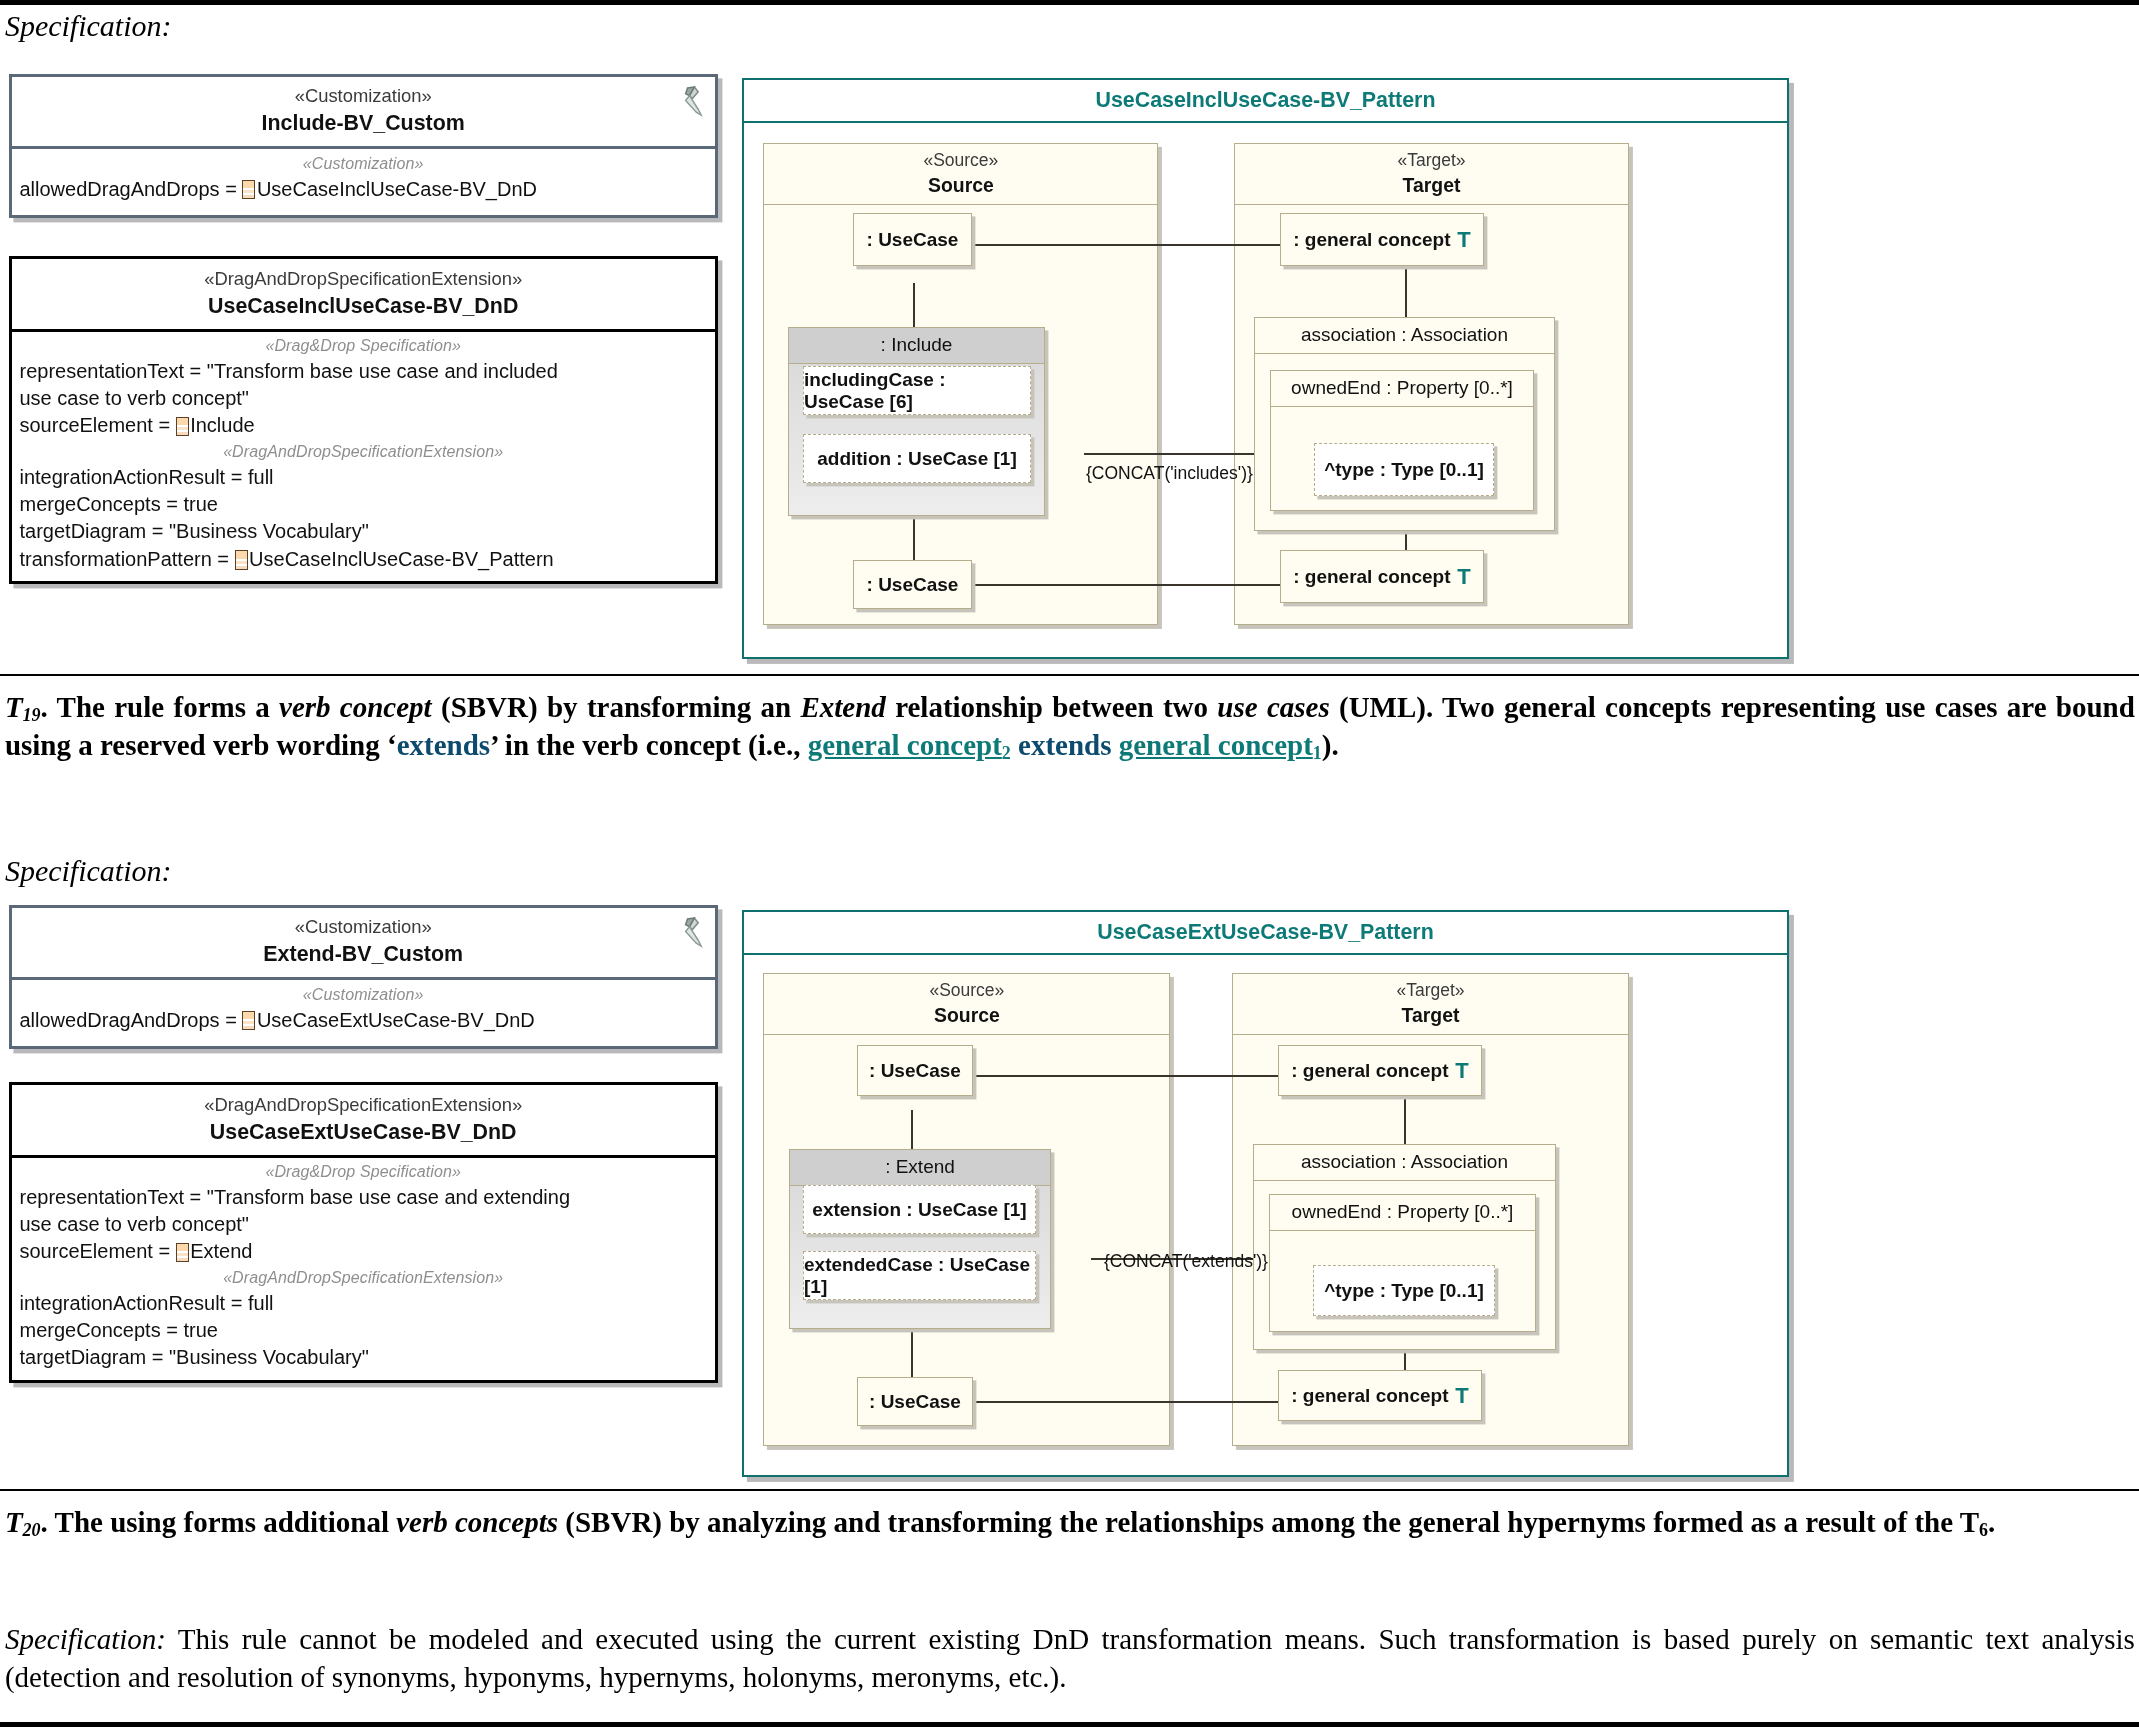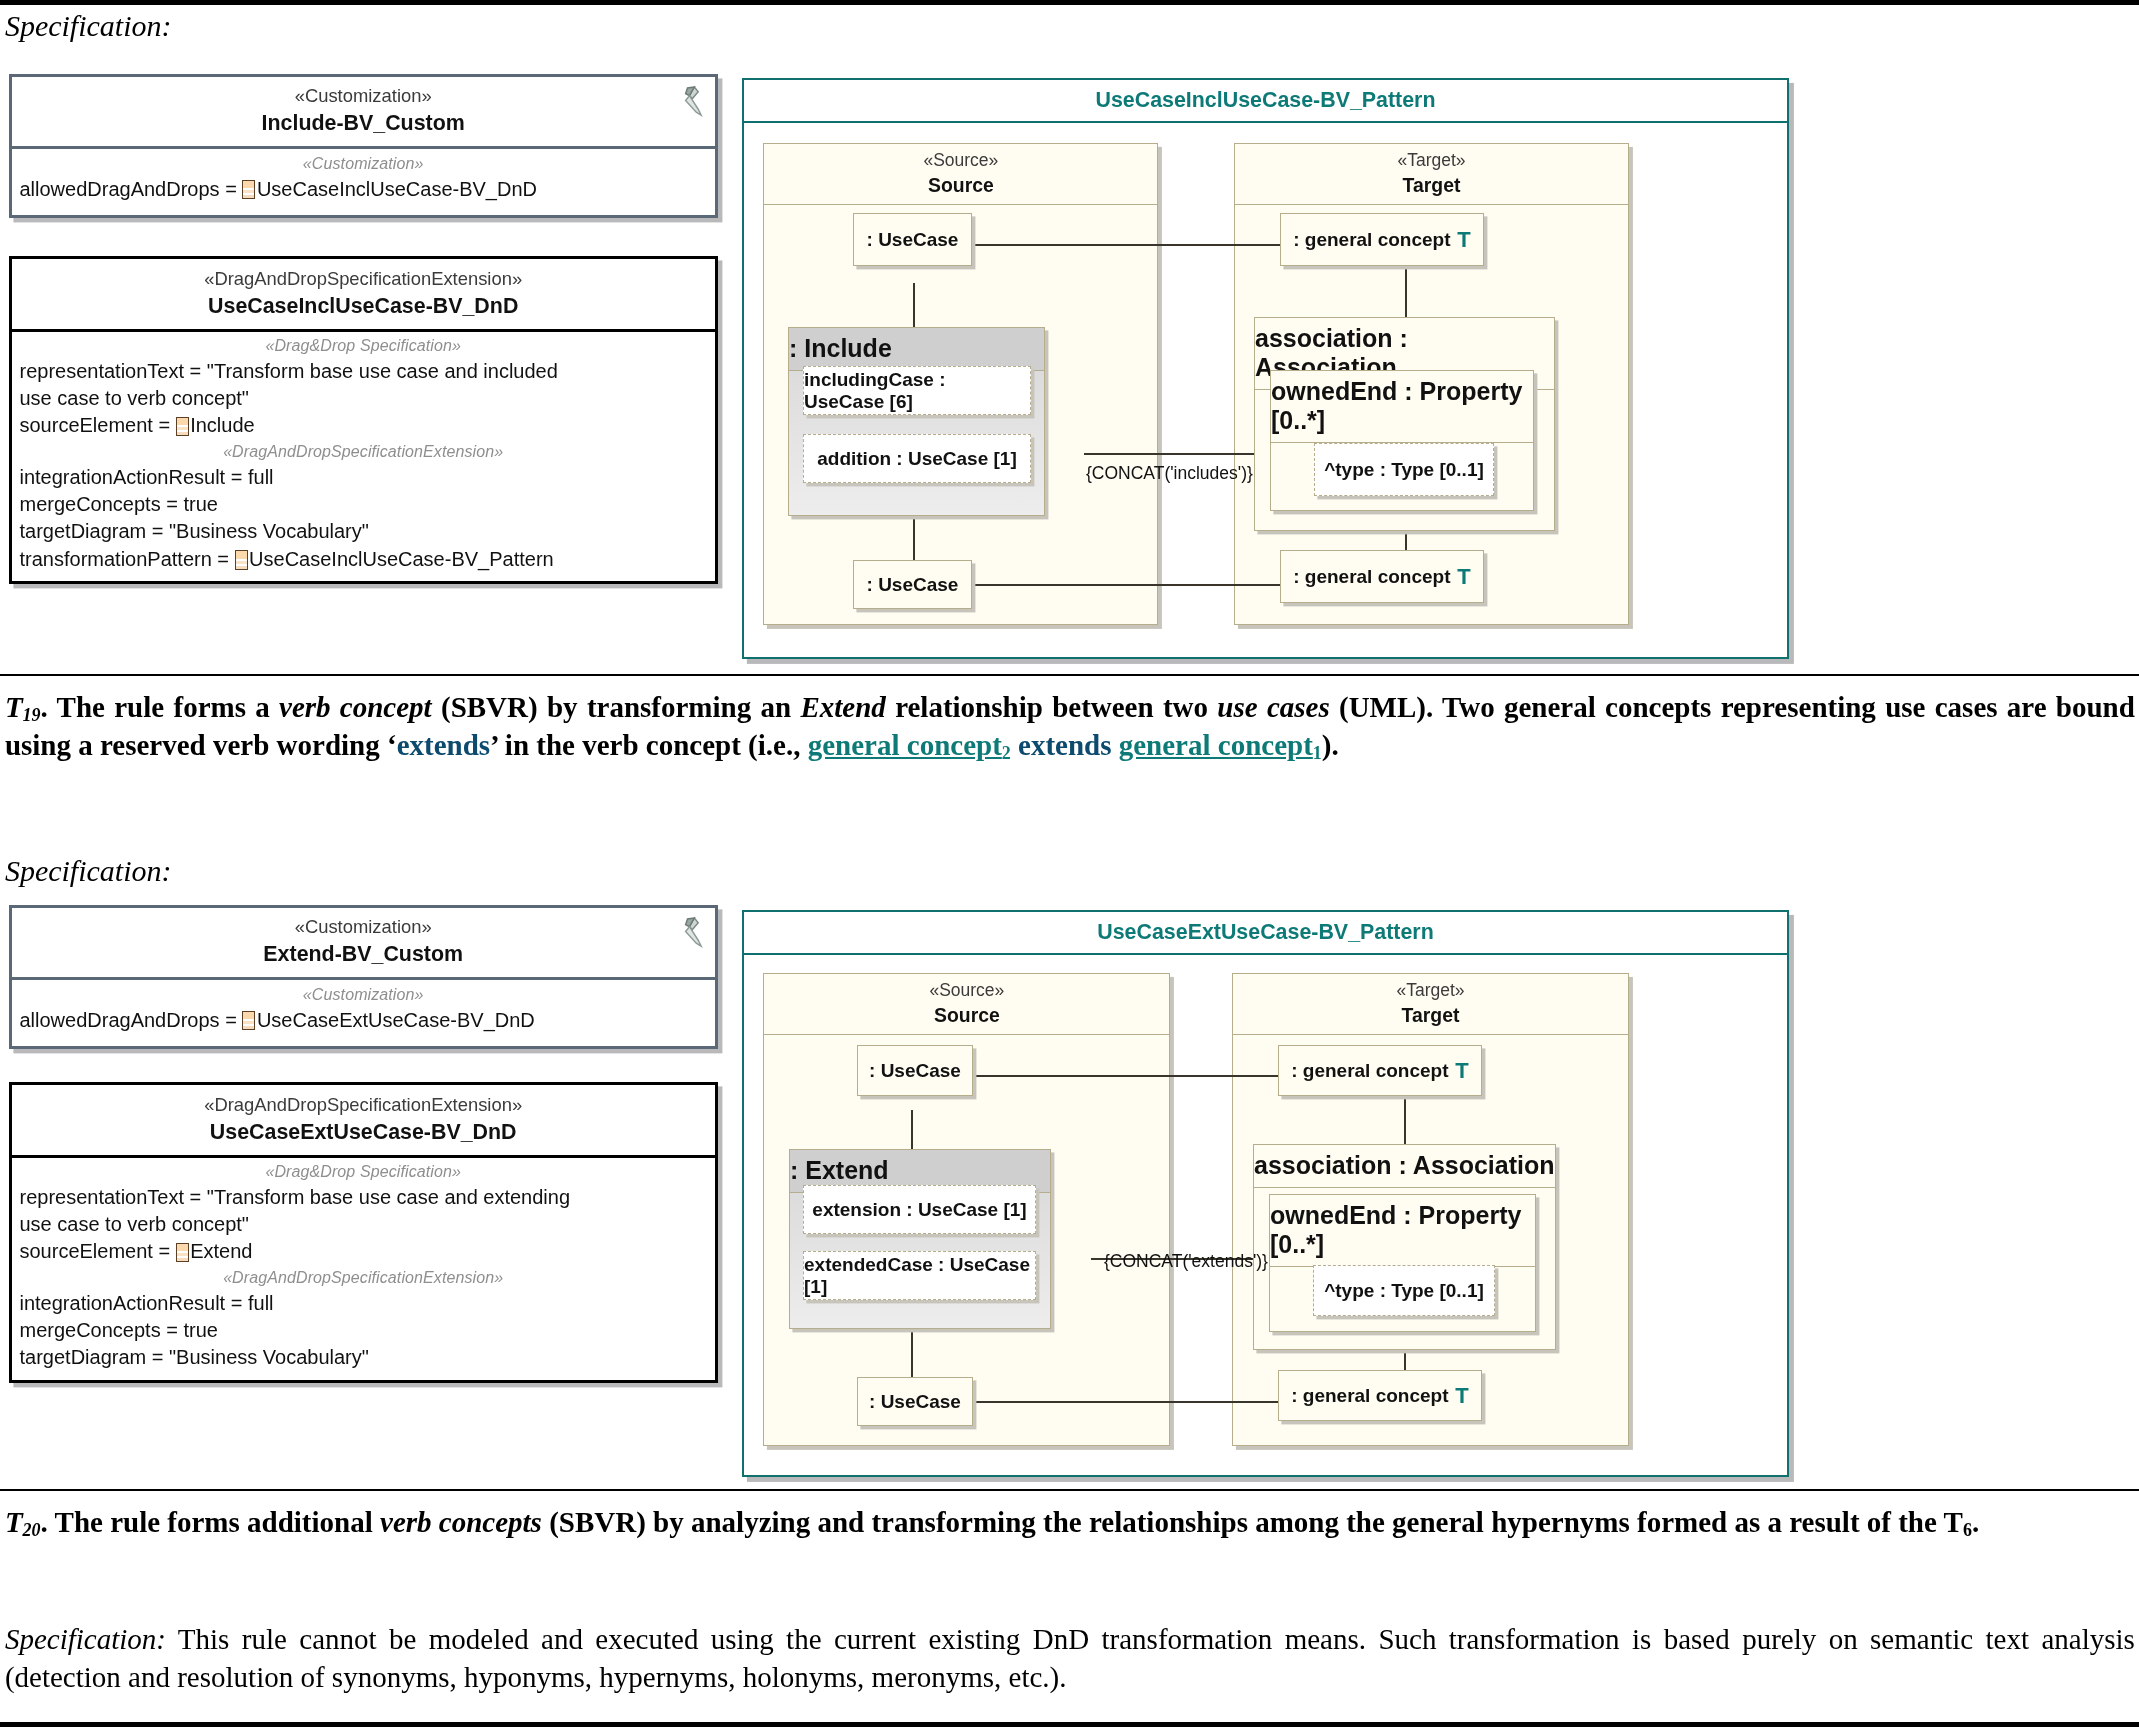--- a/index.html
+++ b/index.html
@@ -72,22 +72,22 @@
 
   .node{
     position:absolute;border:1.5px solid #b5ad8c;background:#fffdf2;
     box-shadow:3.4px 3.4px 0 0 #c6c4bb;
     font-family:"Liberation Sans",sans-serif;font-size:19px;font-weight:bold;color:#111;
     display:flex;align-items:center;justify-content:center;text-align:center;
     box-sizing:border-box;
   }
   .node.gradbody{background:linear-gradient(to bottom,#d7d7d7,#ededed);}
   .node-hdr{
-    border-bottom:1.5px solid #b5ad8c;background:#cfcfcf;text-align:left;
-    font-family:"Liberation Sans",sans-serif;font-size:25px;font-weight:bold;
+    border-bottom:1.5px solid #b5ad8c;background:#cfcfcf;text-align:center;
+    font-family:"Liberation Sans",sans-serif;font-size:19px;font-weight:normal;
     padding:5.8px 0 6.8px 0;
   }
   .node-hdr.plain{background:#fffdf2;}
   .inner-dashed{
     position:absolute;border:1.9px dashed #b5ad8c;background:#fff;
     box-shadow:3.4px 3.4px 0 0 #c6c4bb;
     font-family:"Liberation Sans",sans-serif;font-size:19px;font-weight:bold;color:#111;
     display:flex;align-items:center;justify-content:center;box-sizing:border-box;
   }
   .line{position:absolute;background:#3a352c;}
@@ -304,21 +304,21 @@
         <span class="tglyph">T</span>
     </div>
 
     <div class="concat" style="left:348px;top:296px;margin-left:12px;">{CONCAT('extends')}</div>
   </div>
 </div>
 
 <div class="rule-thin" style="position:absolute;left:0;top:1489px;width:2140px;"></div>
 
 <div class="para" style="position:absolute;left:4.9px;top:1504px;width:2130px;">
-  <span class="it"><span>T</span><span class="sub">20</span></span><span>. The rule forms additional </span><span class="it">verb concepts</span><span> (SBVR) by analyzing and transforming the relationships among the general hypernyms formed as a result of the T</span><span class="sub">6</span><span>.</span>
+  <span class="it"><span>T</span><span class="sub">20</span></span><span>. The using forms additional </span><span class="it">verb concepts</span><span> (SBVR) by analyzing and transforming the relationships among the general hypernyms formed as a result of the T</span><span class="sub">6</span><span>.</span>
 </div>
 
 <div class="para" style="position:absolute;left:4.9px;top:1621px;width:2130px;font-weight:normal;">
   <span class="it">Specification:</span><span> This rule cannot be modeled and executed using the current existing DnD transformation means. Such transformation is based purely on semantic text analysis (detection and resolution of synonyms, hyponyms, hypernyms, holonyms, meronyms, etc.).</span>
 </div>
 
 <div class="rule-thick" style="position:absolute;left:0;top:1722px;width:2140px;"></div>
 
 
 </body></html>

